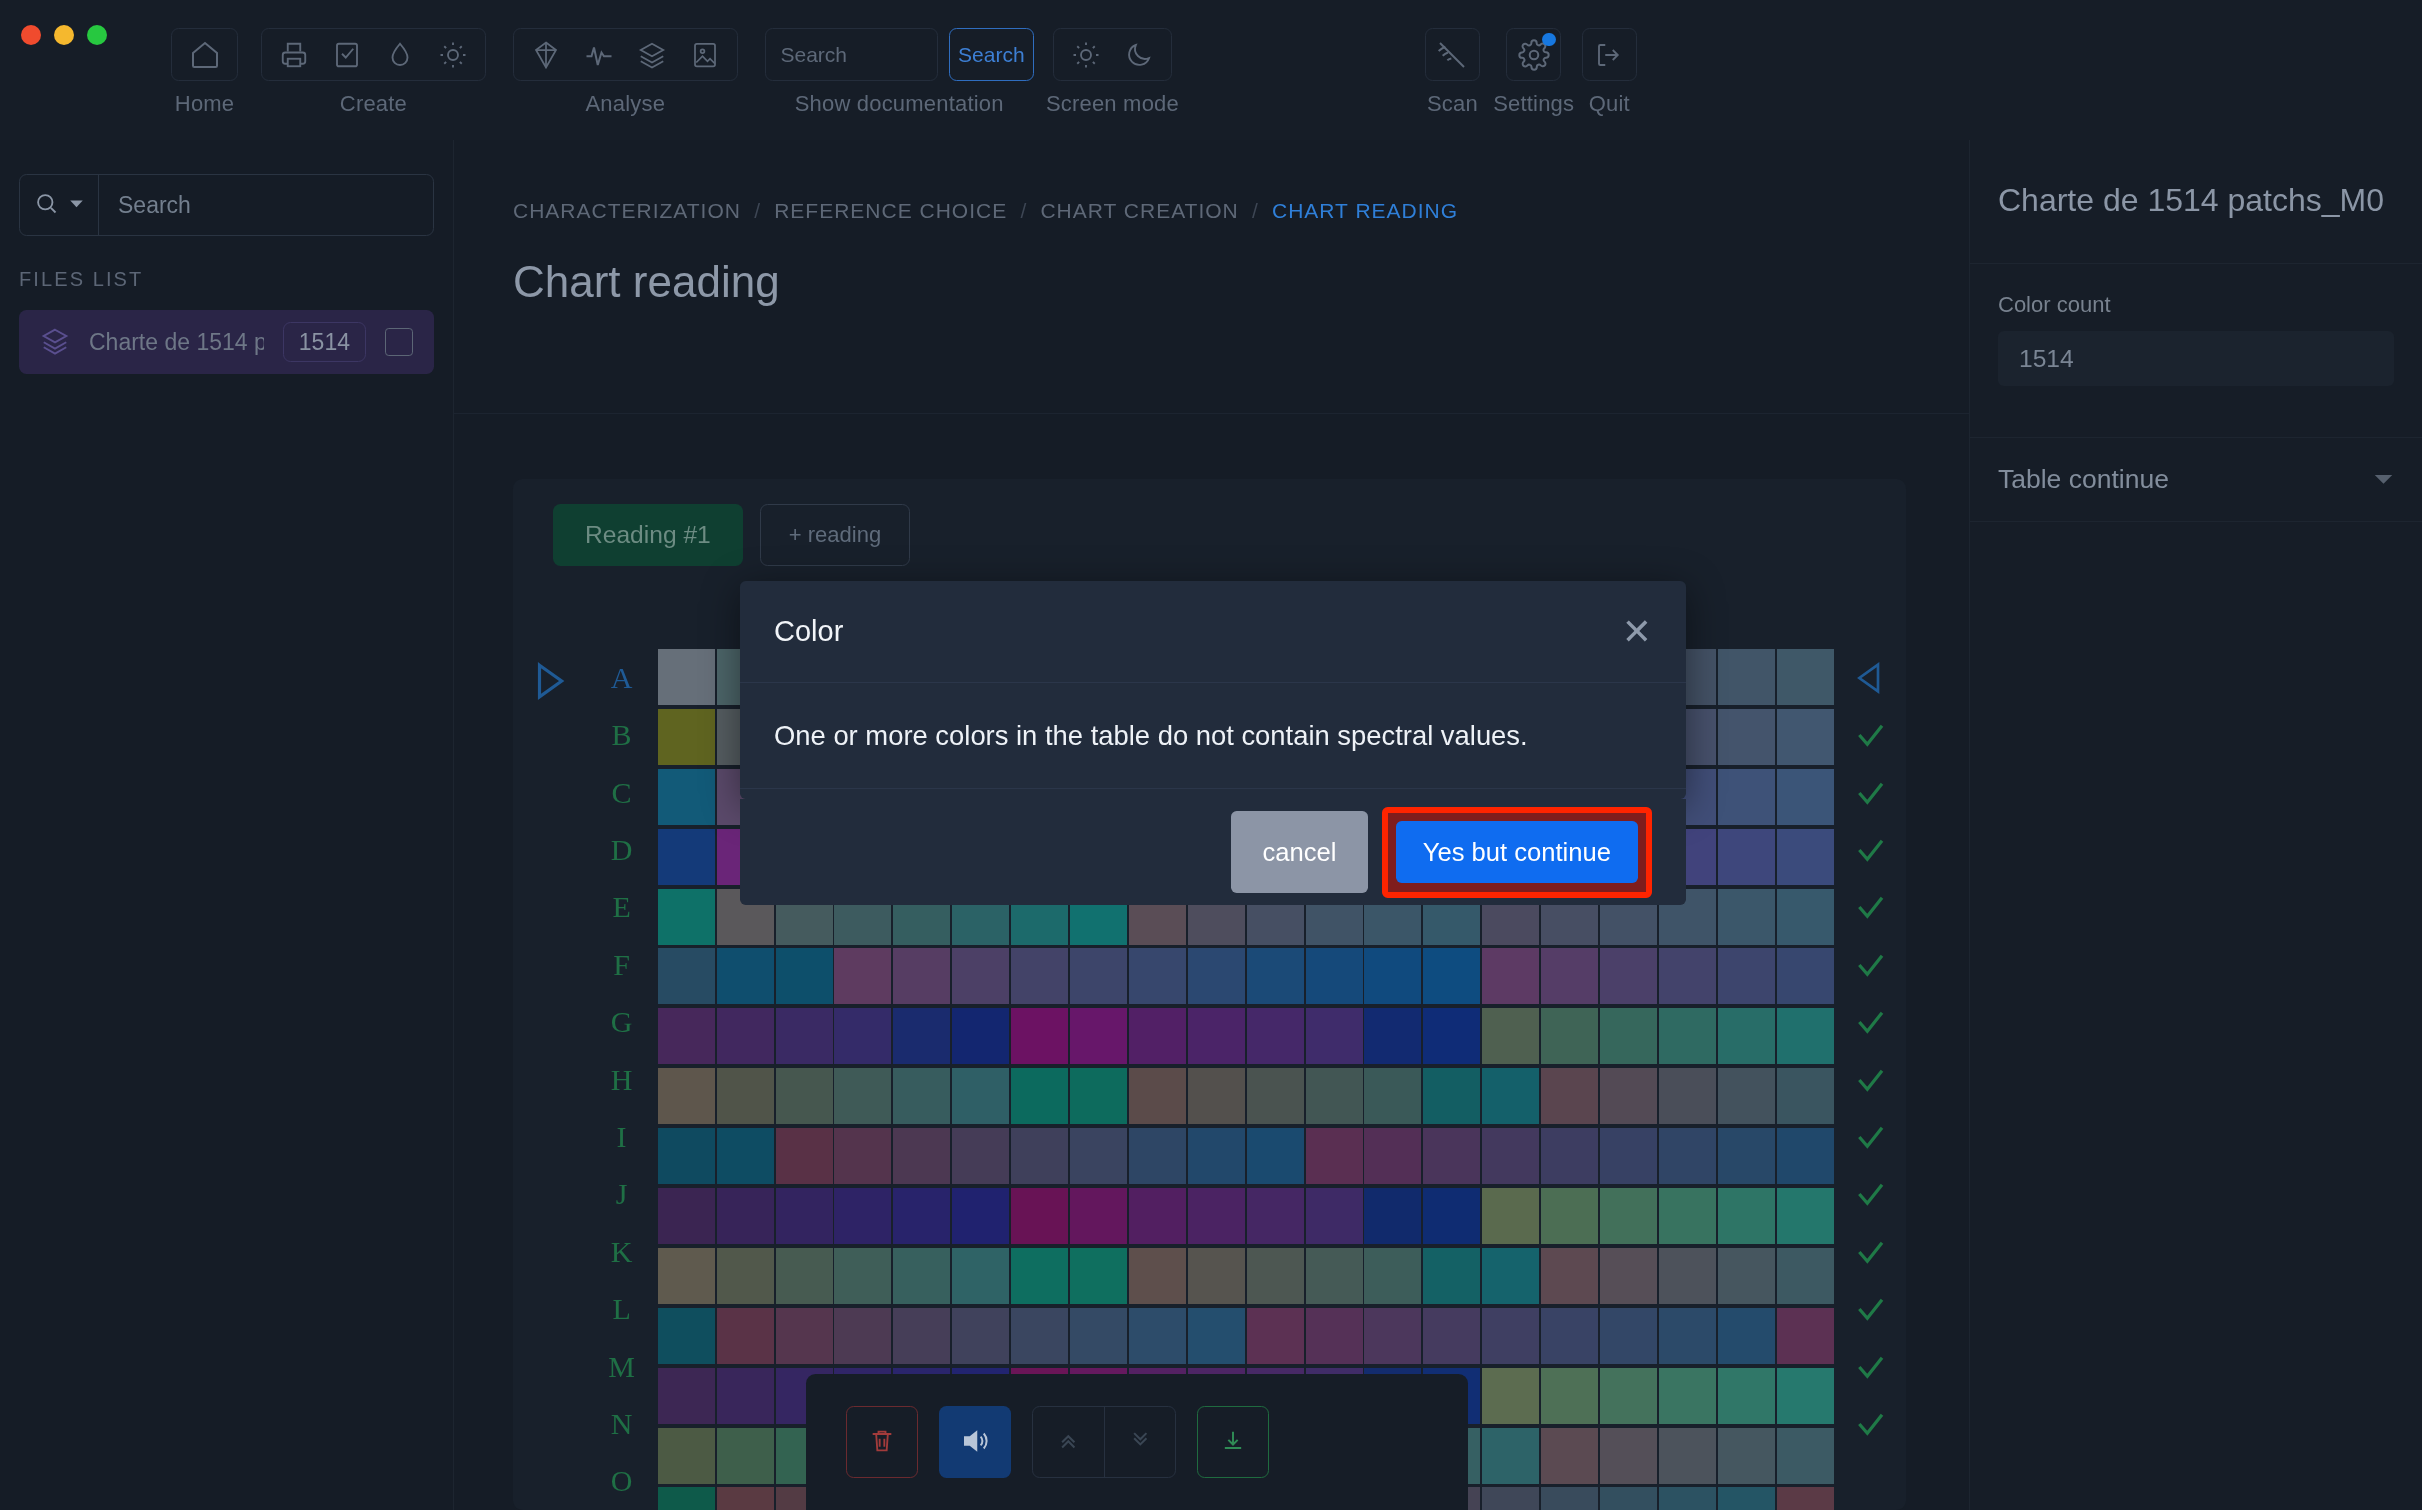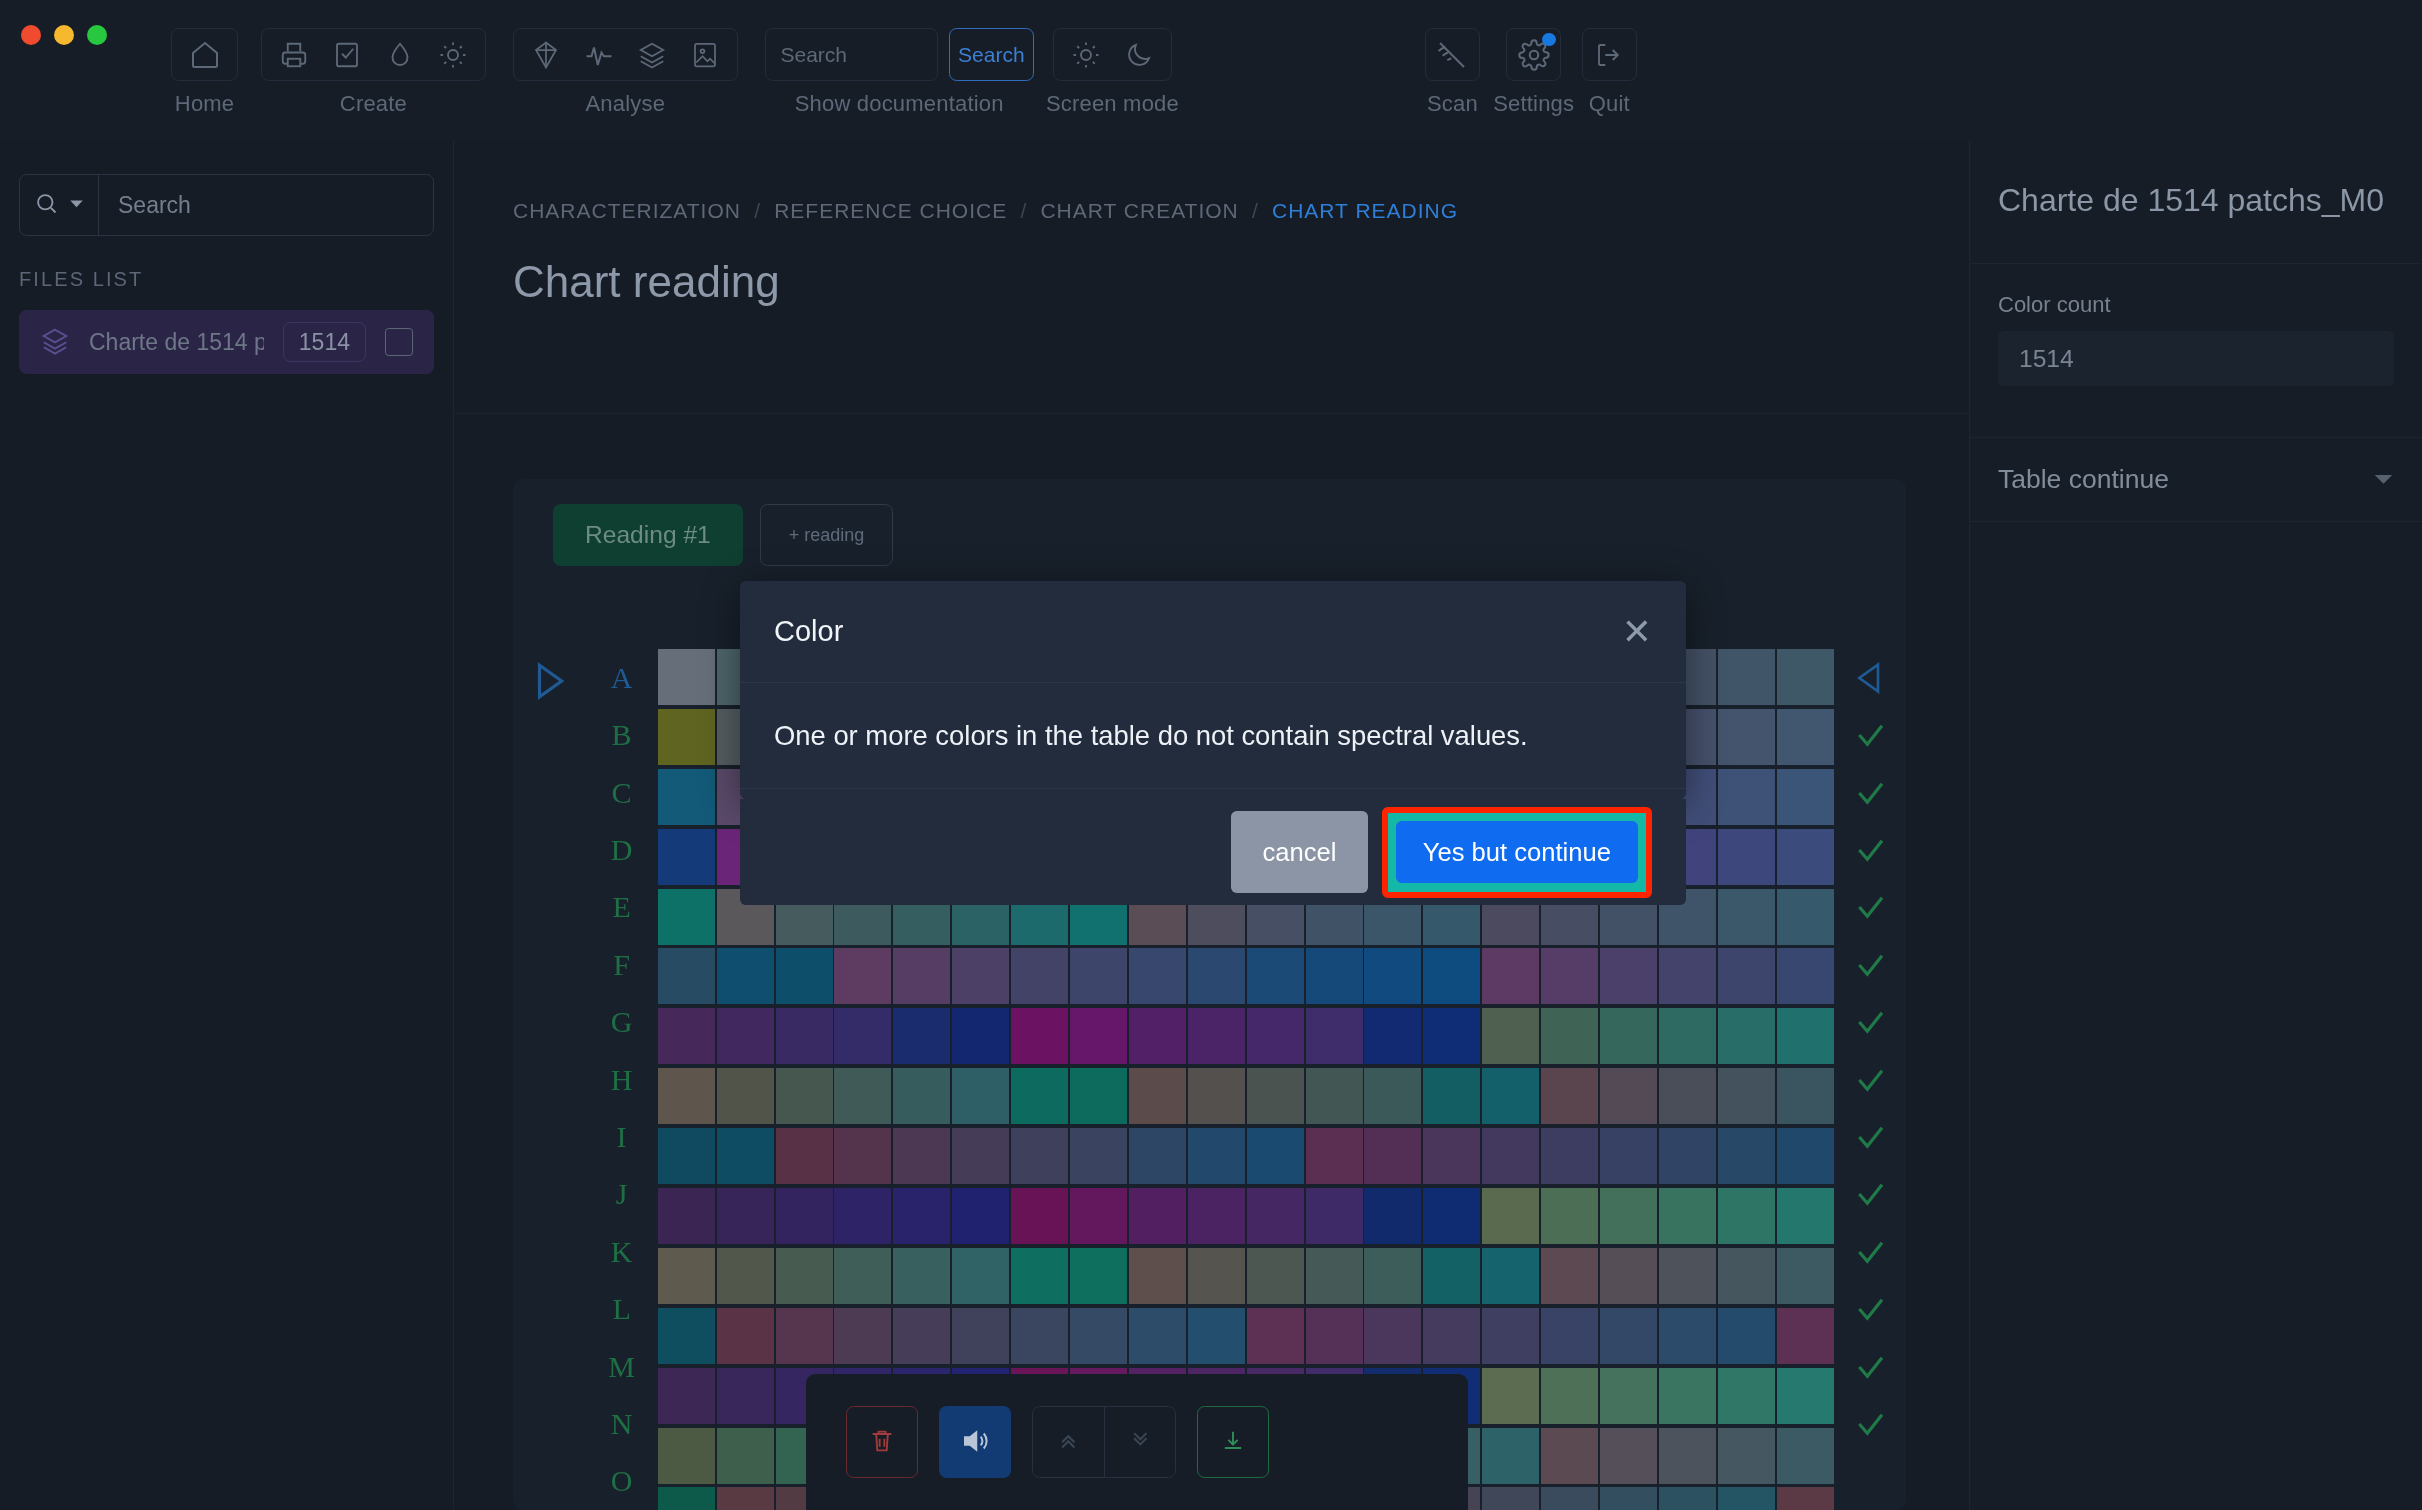--- a/index.html
+++ b/index.html
@@ -152,21 +152,21 @@
     display: flex; align-items: center; padding-left: 40px; gap: 17px;
   }
   .reading-tab {
     background: #0f3f31; color: #6d8c83; border: none; border-radius: 7.6px;
     height: 62px; padding: 0 32px; font-size: 24.6px; cursor: pointer;
     font-family: "Liberation Sans", sans-serif;
   }
   .reading-add {
     background: transparent; color: #5f6b7b;
     border: 0.9px solid #303a49; border-radius: 7.6px;
-    height: 62px; padding: 16px 28px; font-size: 18px; cursor: pointer;
+    height: 62px; padding: 16px 28px; font-size: 22px; cursor: pointer;
     font-family: "Liberation Sans", sans-serif;
   }
 
   .chart-area {
     position: absolute; left: 59px; top: 450px;
     width: 1393px; height: 920px;
     background: #18202b; border-radius: 0 0 9.5px 9.5px;
     overflow: hidden;
   }
   .chart-inner {
@@ -284,21 +284,21 @@
     display: flex; align-items: center; justify-content: flex-end;
     gap: 0; padding-right: 34px;
   }
   .btn-cancel {
     background: #8c95a6; color: #ffffff; border: none; border-radius: 5.7px;
     height: 82px; padding: 0 32px; font-size: 25.6px; cursor: pointer;
     font-family: "Liberation Sans", sans-serif;
   }
   .btn-continue-wrap {
     margin-left: 13.2px; border: 6.6px solid #ff2400; border-radius: 5.7px;
-    padding: 8.5px; background: #14b8a6;
+    padding: 8.5px; background: #7f1d1d;
   }
   .btn-continue {
     background: #0f6cf0; color: #ffffff; border: none; border-radius: 5.7px;
     height: 62px; padding: 0 26.5px; font-size: 25.6px; cursor: pointer;
     font-family: "Liberation Sans", sans-serif;
   }
 </style>
 </head>
 <body>
 

